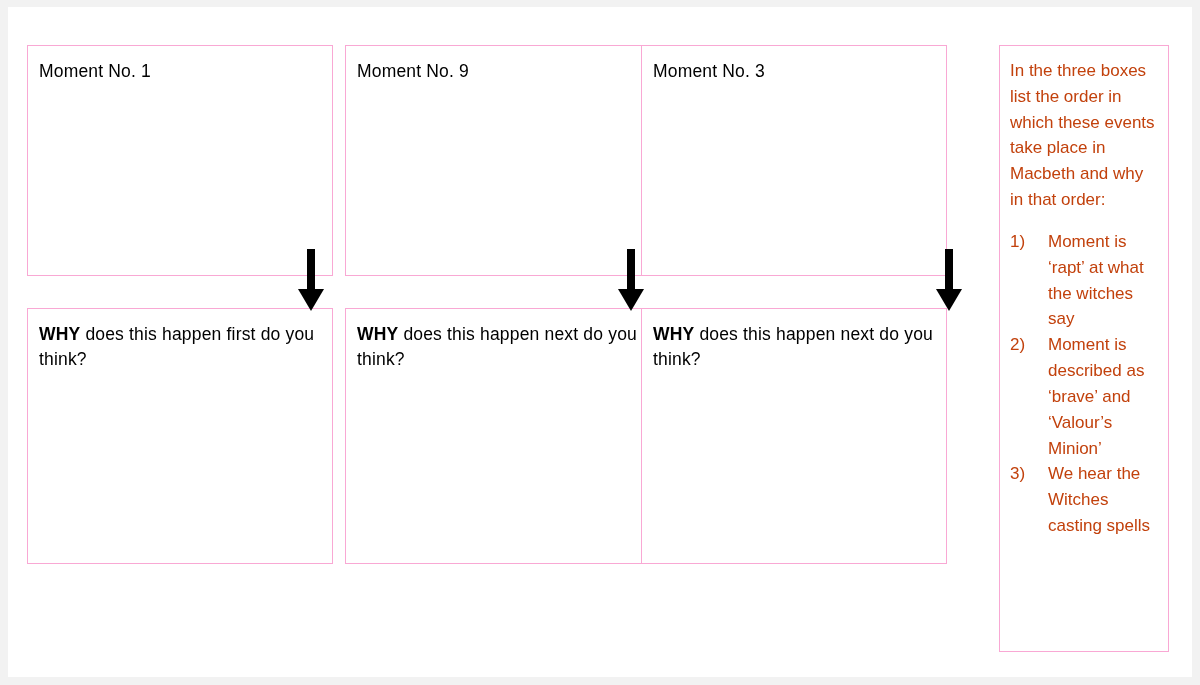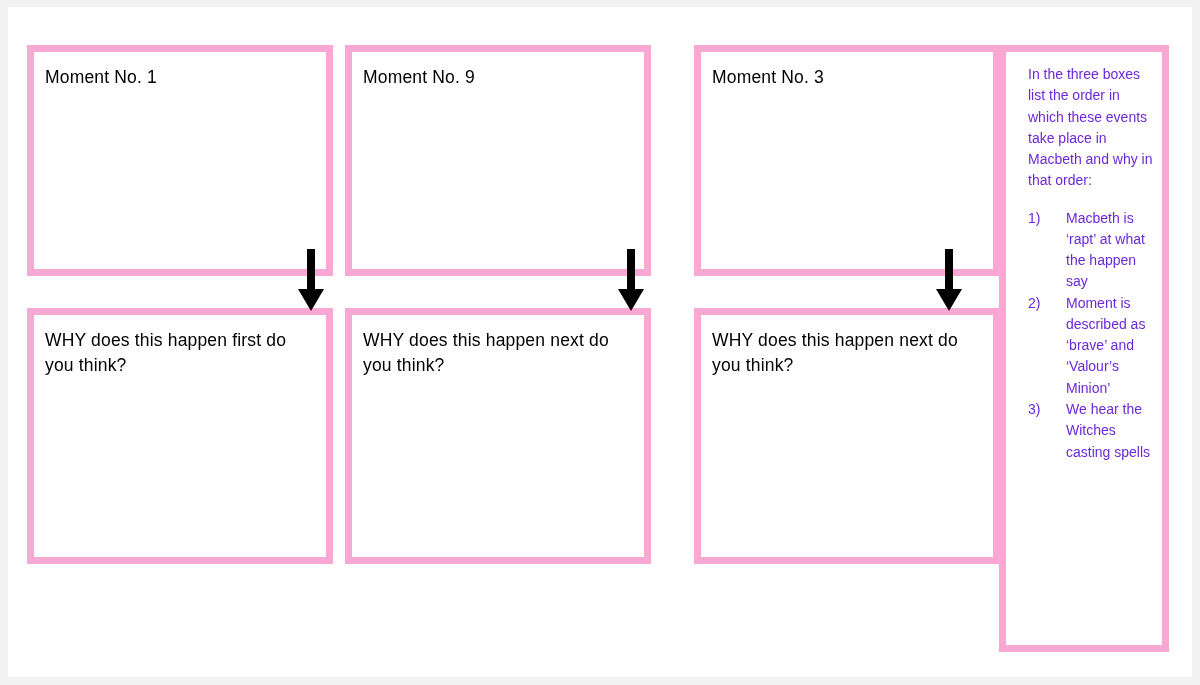--- a/index.html
+++ b/index.html
@@ -19,51 +19,51 @@
     top: 7px;
     width: 1184px;
     height: 670px;
     background: #ffffff;
     box-sizing: border-box;
   }
 
   .box {
     position: absolute;
     box-sizing: border-box;
-    border: 7px solid #f9a8d4;
+    border: 1px solid #f9a8d4;
     background: #ffffff;
   }
 
   .moment-box {
     top: 38px;
     width: 306px;
     height: 231px;
   }
   .why-box {
     top: 301px;
     width: 306px;
     height: 256px;
   }
 
   .col1 { left: 19px; }
   .col2 { left: 337px; }
-  .col3 { left: 686px; }
+  .col3 { left: 633px; }
 
   .box-text {
     position: absolute;
     left: 11px;
     top: 13px;
     right: 10px;
     font-size: 17.5px;
     line-height: 1.45;
     color: #000000;
     letter-spacing: 0.01em;
   }
   .box-text b {
-    font-weight: normal;
+    font-weight: bold;
   }
 
   
   .arrow {
     position: absolute;
     width: 30px;
     height: 62px;
     z-index: 5;
   }
   .arrow svg { display: block; }
@@ -73,26 +73,26 @@
 
   
   .sidebar-box {
     left: 991px;
     top: 38px;
     width: 170px;
     height: 607px;
   }
   .sidebar-inner {
     position: absolute;
-    left: 22px;
+    left: 10px;
     right: 8px;
     top: 12px;
-    font-size: 14px;
+    font-size: 17px;
     line-height: 1.52;
-    color: #6d28d9;
+    color: #c2410c;
   }
   .sidebar-intro {
     margin: 0 0 16px 0;
     white-space: normal;
   }
   .sidebar-list {
     margin: 0;
     padding: 0;
     list-style: none;
   }
@@ -151,21 +151,21 @@
       <polygon points="2,40 28,40 15,62" fill="#000000"></polygon>
     </svg>
   </div>
 
   <div class="box sidebar-box">
     <div class="sidebar-inner">
       <p class="sidebar-intro">In the three boxes list the order in which these events take place in Macbeth and why in that order:</p>
       <ol class="sidebar-list">
         <li>
           <span class="num">1)</span>
-          <span>Macbeth is ‘rapt’ at what the happen say</span>
+          <span>Moment is ‘rapt’ at what the witches say</span>
         </li>
         <li>
           <span class="num">2)</span>
           <span>Moment is described as ‘brave’ and ‘Valour’s Minion’</span>
         </li>
         <li>
           <span class="num">3)</span>
           <span>We hear the Witches casting spells</span>
         </li>
       </ol>

